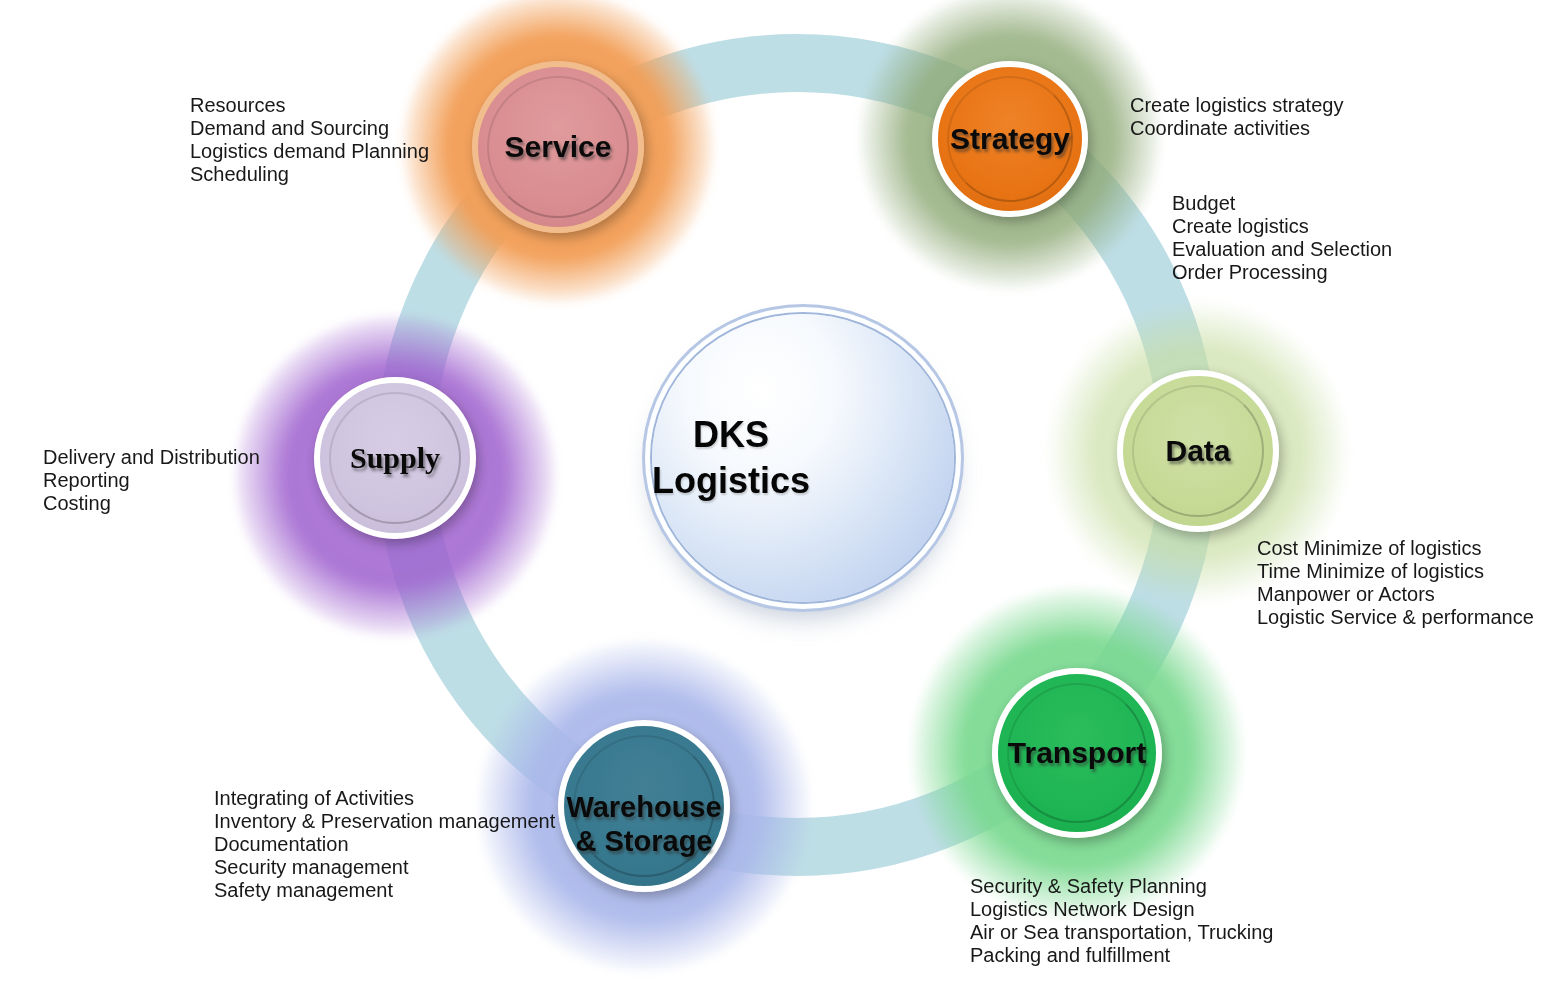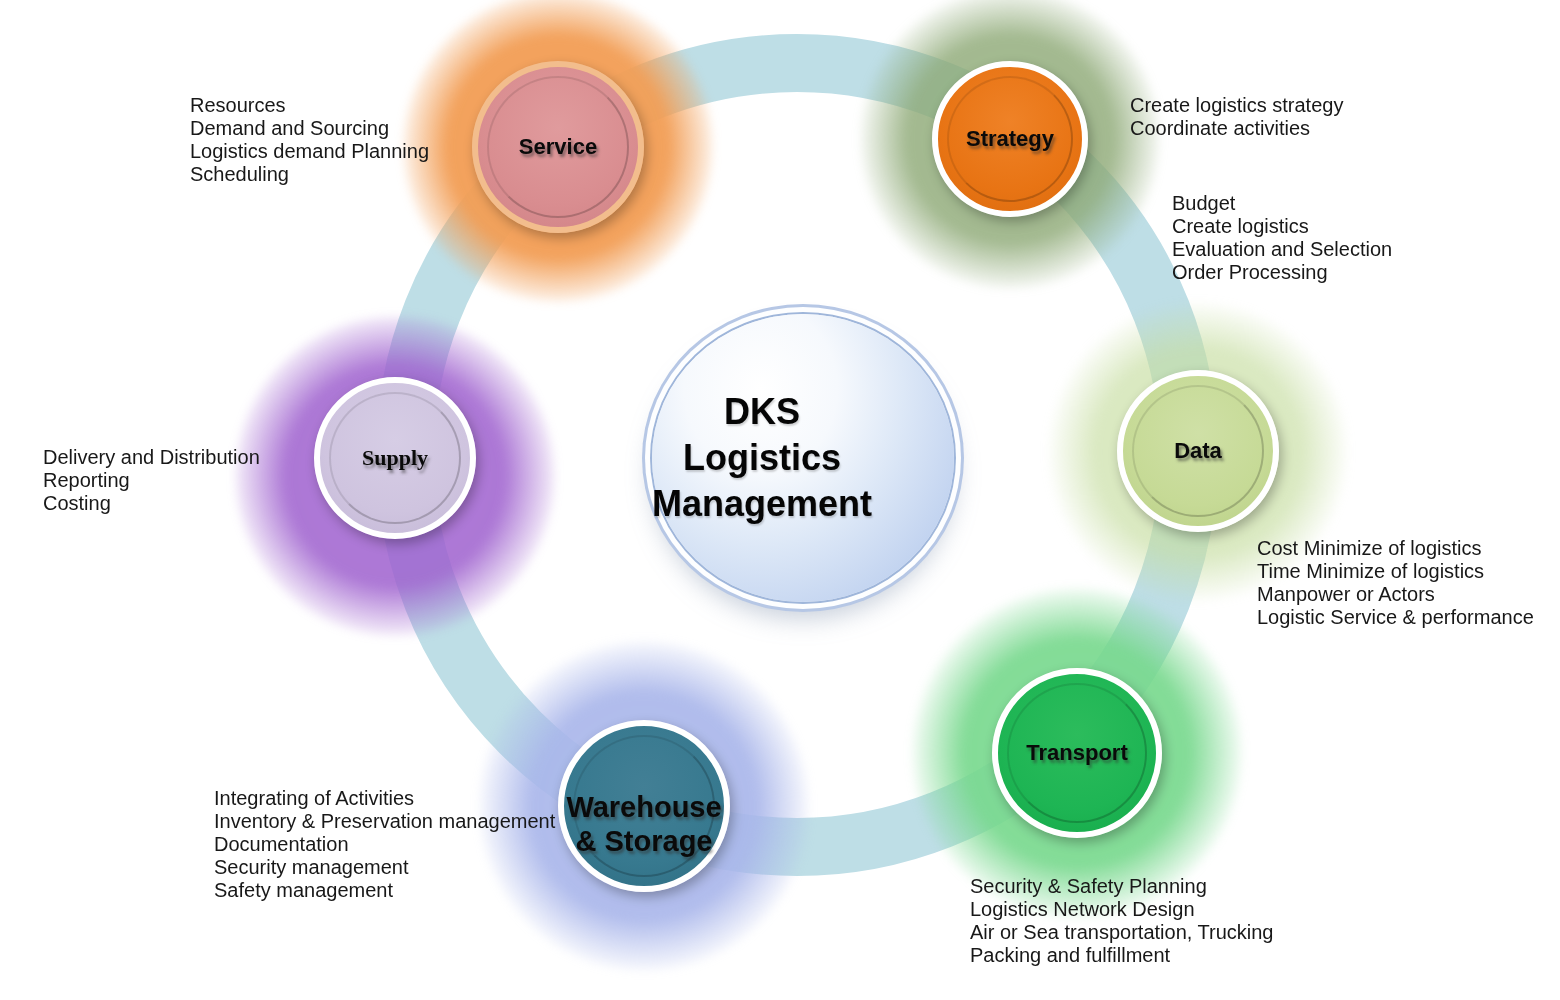--- a/index.html
+++ b/index.html
@@ -27,21 +27,21 @@
     border:6px solid #ffffff;
     display:flex;align-items:center;justify-content:center;
     box-shadow:3px 5px 12px rgba(0,0,0,0.28);
   }
   .node::after{ 
     content:"";position:absolute;inset:9px;border-radius:50%;
     border:2px solid rgba(0,0,0,0.20);
     border-top-color:rgba(0,0,0,0.10);border-left-color:rgba(0,0,0,0.10);
   }
   .node-label{
-    position:relative;z-index:2;font-weight:bold;font-size:22px;color:#0a0a0a;
+    position:relative;z-index:2;font-weight:bold;font-size:30px;color:#0a0a0a;
     white-space:nowrap;text-shadow:2px 3px 3px rgba(50,50,50,0.55);
   }
   .node-service  {left:472px;top:61px;width:172px;height:172px;border-color:#f2bd8d;
                   background:radial-gradient(circle at 50% 38%, #e09b9d 0%, #d98d90 60%, #cf8184 100%);}
   .node-strategy {left:932px;top:61px;width:156px;height:156px;
                   background:radial-gradient(circle at 50% 38%, #ef8227 0%, #e87414 60%, #d96a0e 100%);}
   .node-supply   {left:314px;top:377px;width:162px;height:162px;
                   background:radial-gradient(circle at 50% 38%, #d6cde5 0%, #cfc4df 60%, #c3b7d6 100%);font-family:Liberation Serif, serif;}
   .node-data     {left:1117px;top:370px;width:162px;height:162px;
                   background:radial-gradient(circle at 50% 38%, #cfe0a6 0%, #c6da96 60%, #b9cf85 100%);}
@@ -105,21 +105,20 @@
   </div>
 
   <div class="node node-transport">
     <span class="node-label">Transport</span>
   </div>
 
   <div class="sphere">
     <div class="sphere-text">
       <div>DKS</div>
       <div>Logistics</div>
-      <div>Management</div>
     </div>
   </div>
 
   <div class="note" style="left:190px;top:94px;">
     <div>Resources</div>
     <div>Demand and Sourcing</div>
     <div>Logistics demand Planning</div>
     <div>Scheduling</div>
   </div>
 

